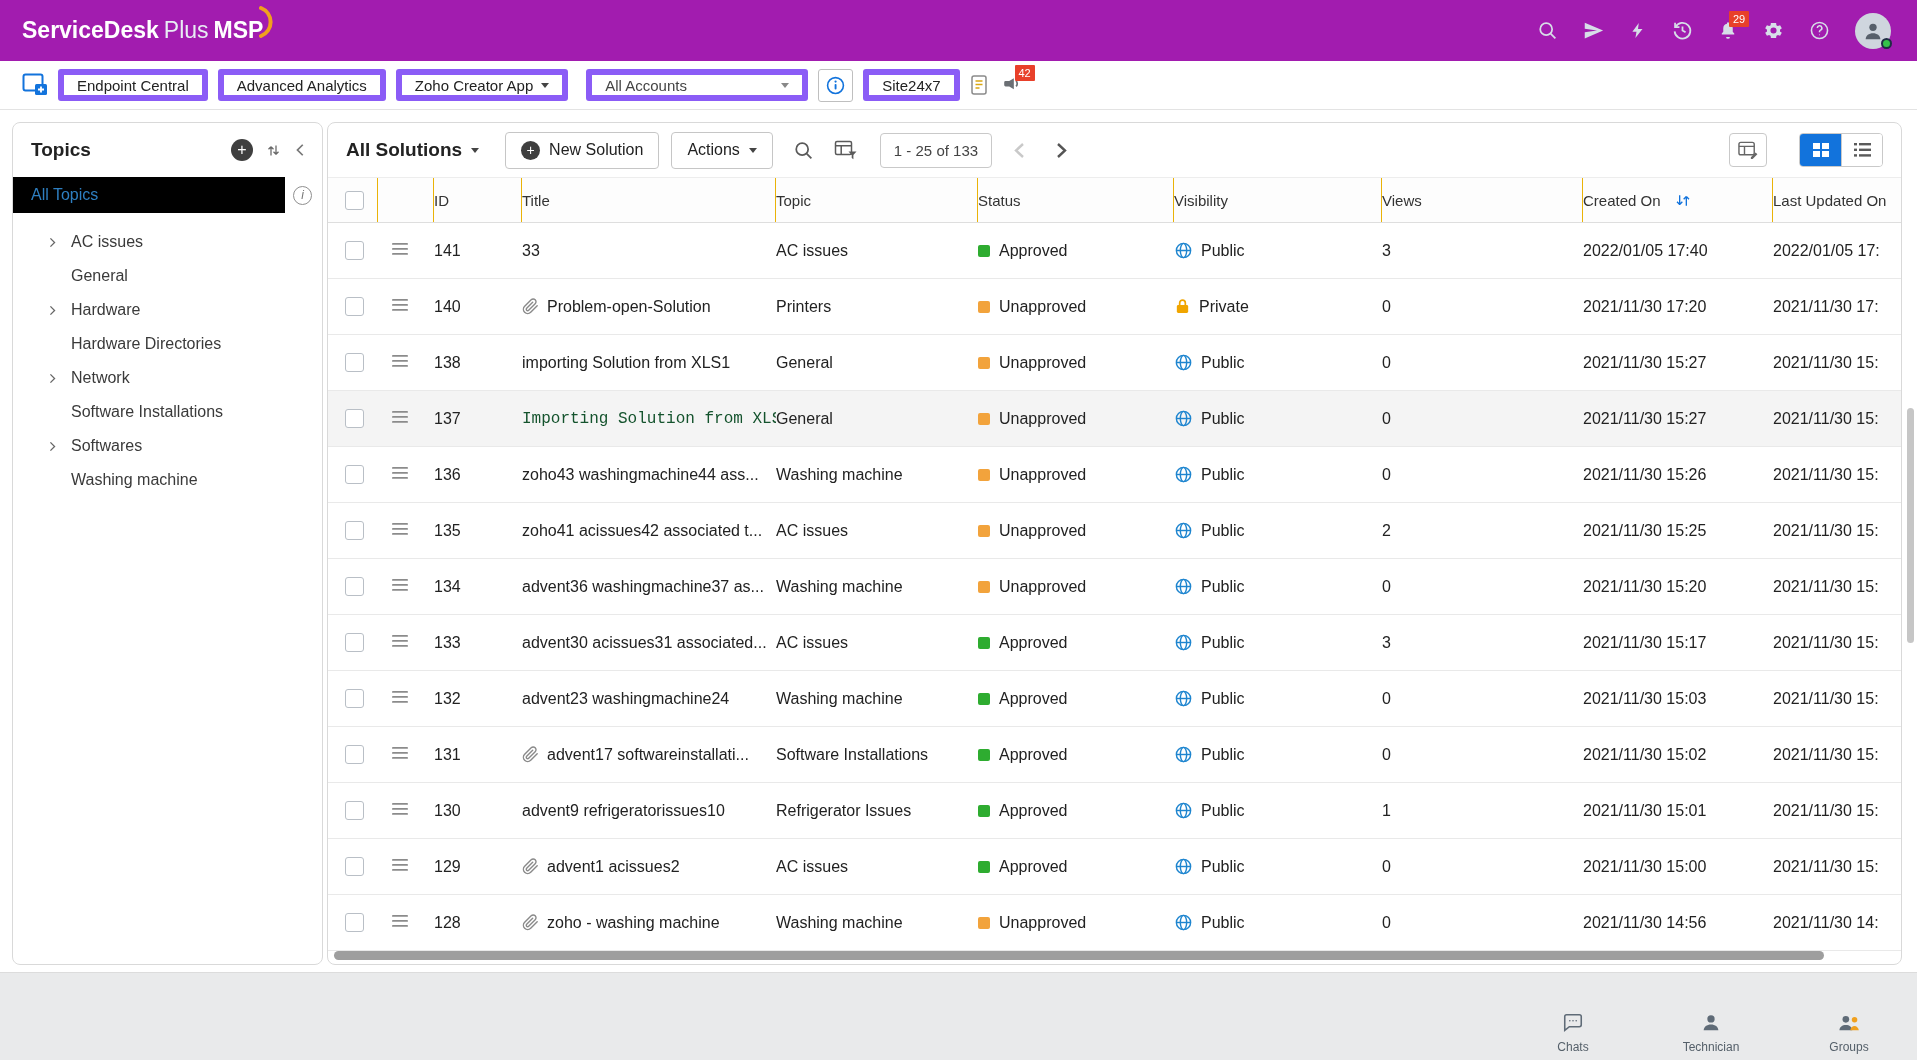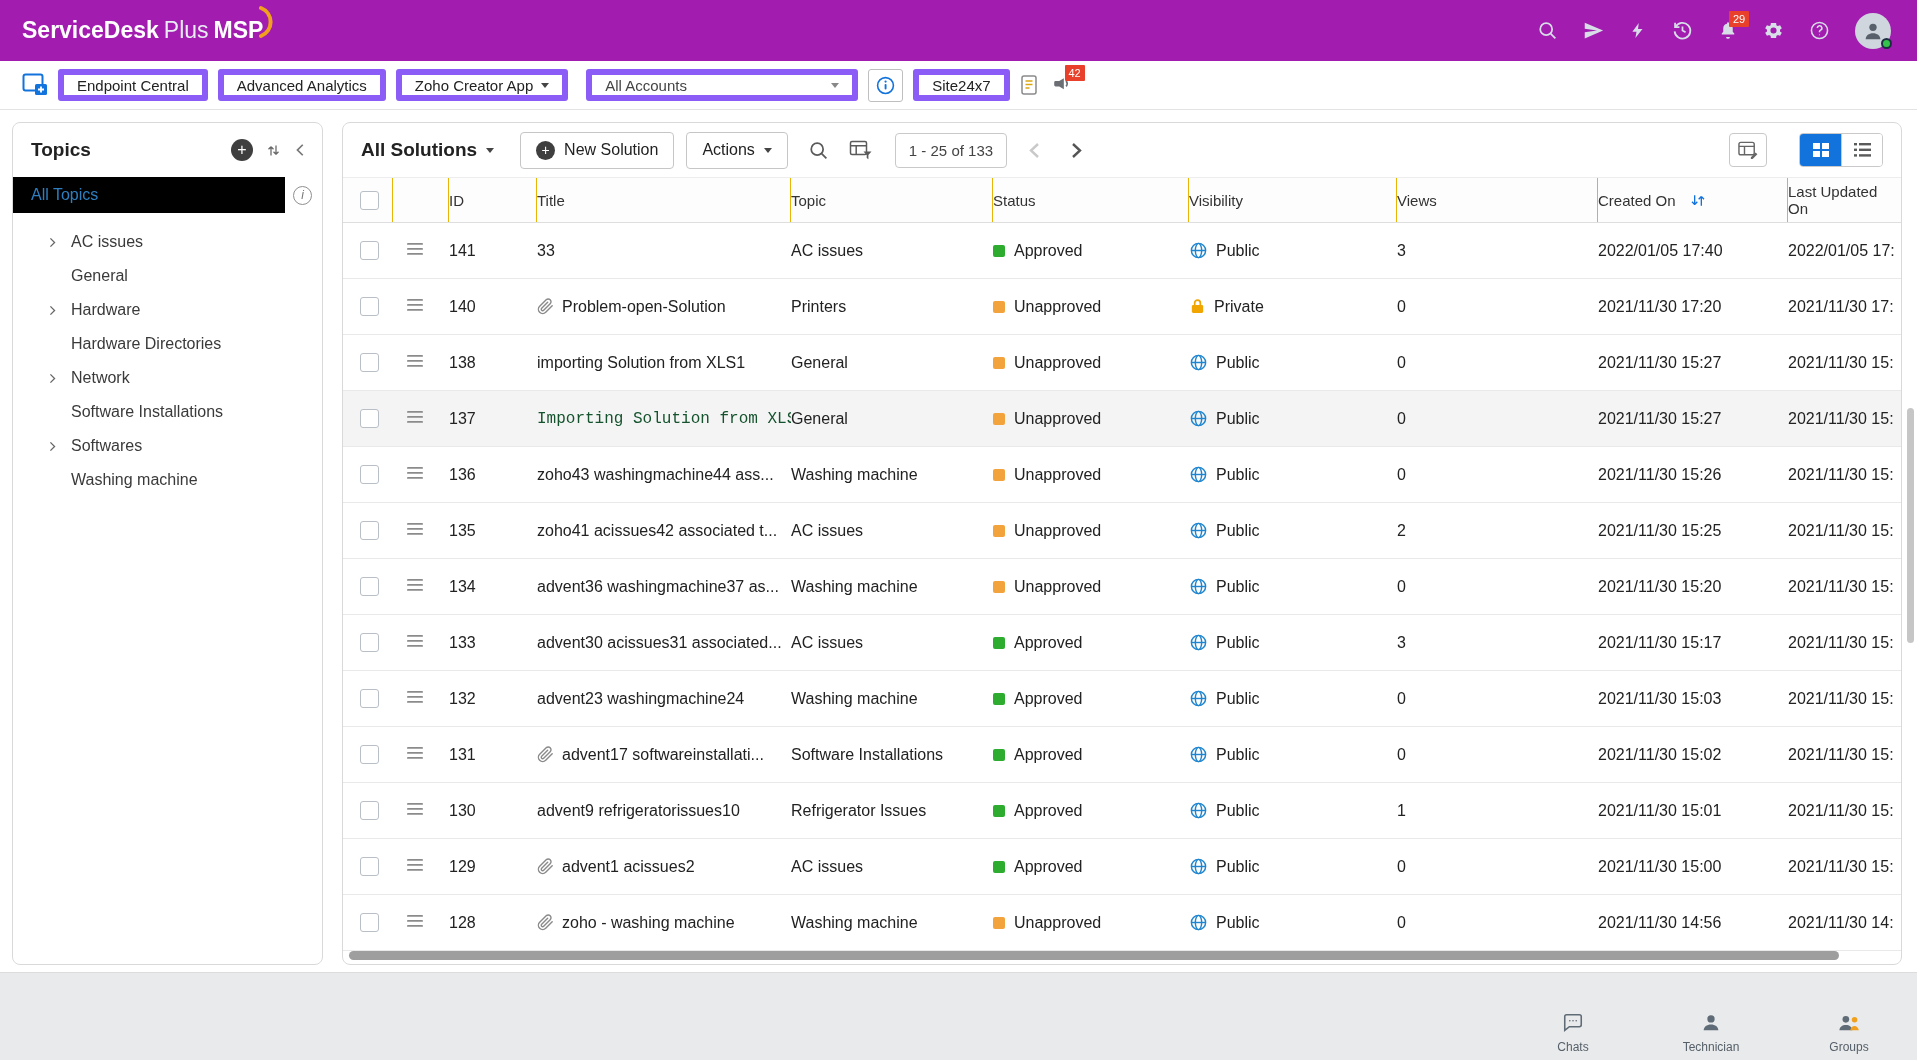--- a/index.html
+++ b/index.html
@@ -27,27 +27,27 @@
     border-radius:50%; background:#35c24a; border:2px solid #1f2d44; }
 
   
   .toolbar { height:49px; background:#fff; border-bottom:1px solid #e3e3e3;
     display:flex; align-items:center; padding:0 22px; gap:10px; }
   .tb-btn { height:32px; border:6px solid #8b5cf6; border-radius:3px; background:#fff;
     display:flex; align-items:center; padding:0 13px; font-size:15px; color:#222; gap:8px; cursor:pointer; }
   .tb-icbtn { width:35px; height:33px; border:1px solid #bfbfbf; border-radius:3px; background:#fff;
     display:flex; align-items:center; justify-content:center; cursor:pointer; }
   .tb-ic { display:flex; align-items:center; position:relative; cursor:pointer; }
-  .dd-accounts { width:272px; justify-content:space-between; margin-left:8px; color:#444; }
+  .dd-accounts { width:222px; justify-content:space-between; margin-left:8px; color:#444; }
   .caret { width:0; height:0; border-left:4.5px solid transparent; border-right:4.5px solid transparent;
     border-top:5.5px solid #444; display:inline-block; }
   .caret.gray { border-top-color:#888; }
 
   
-  .content { display:flex; gap:19px; padding:12px 15px 0 12px; }
+  .content { display:flex; gap:4px; padding:12px 15px 0 12px; }
   .panel { background:#fff; border:1px solid #d9d9d9; border-radius:8px; height:843px; position:relative; }
 
   
   .sidebar { width:311px; flex:none; }
   .sb-head { display:flex; align-items:center; padding:16px 14px 12px 18px; gap:13px; }
   .sb-title { font-size:19px; font-weight:bold; color:#222; flex:1; }
   .plus-circle { width:22px; height:22px; border-radius:50%; background:#3f3f3f; color:#fff;
     display:flex; align-items:center; justify-content:center; font-size:16px; line-height:1; cursor:pointer; }
   .sb-ic { display:flex; align-items:center; cursor:pointer; }
   .all-topics-row { display:flex; align-items:center; margin-top:4px; }

